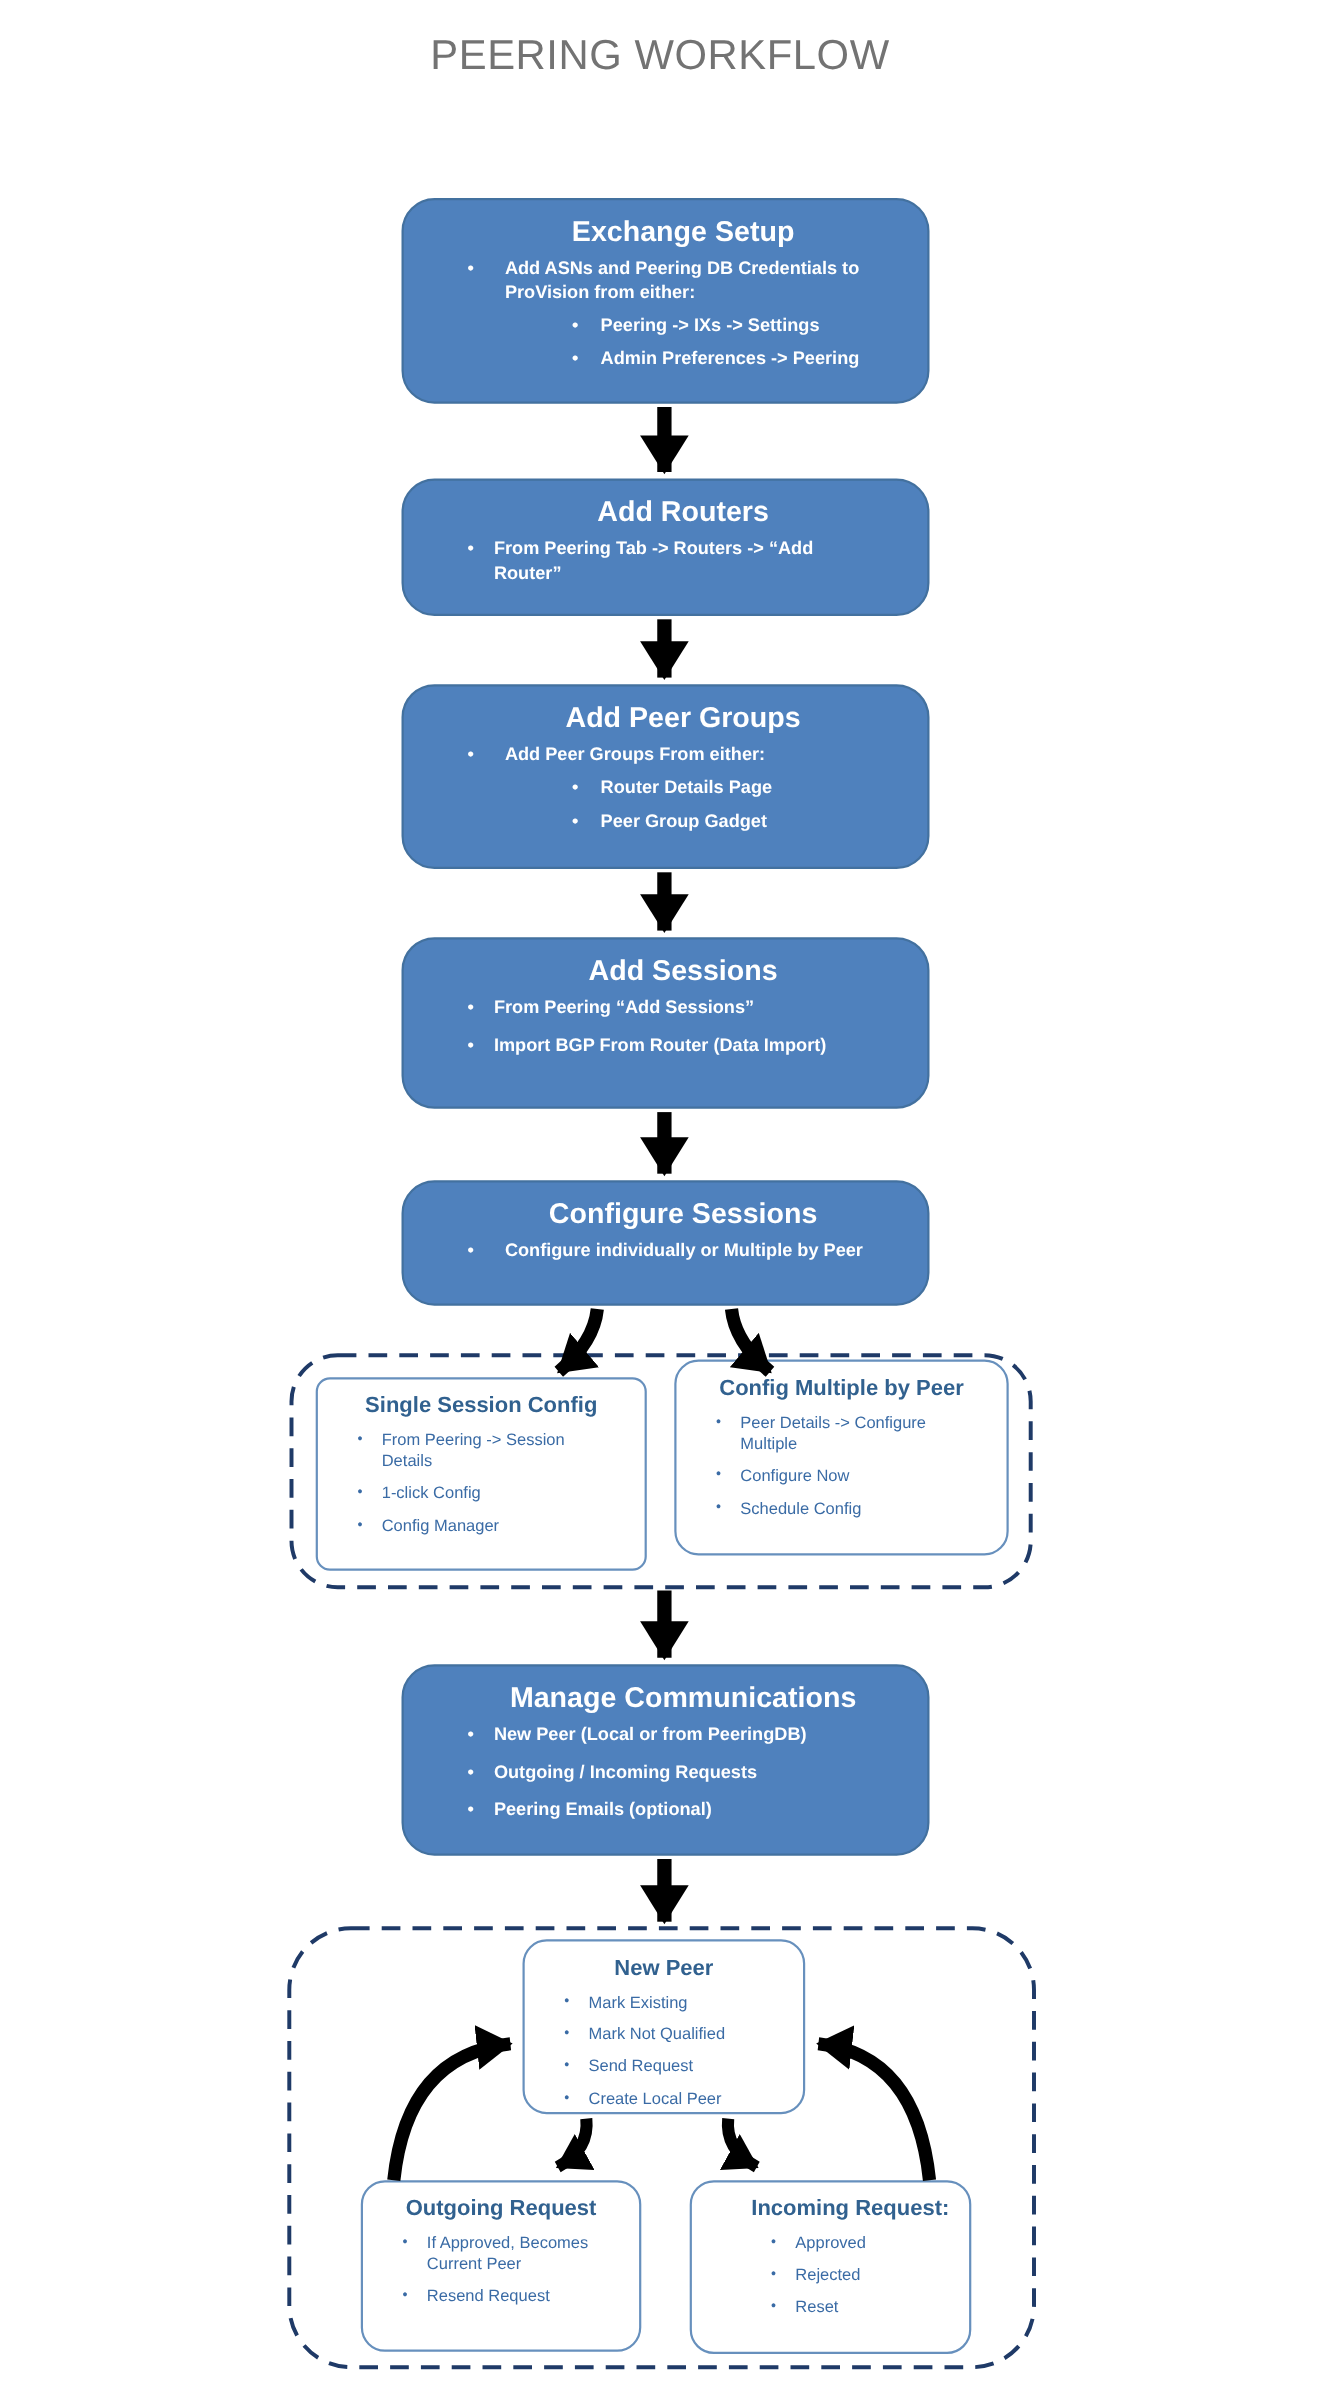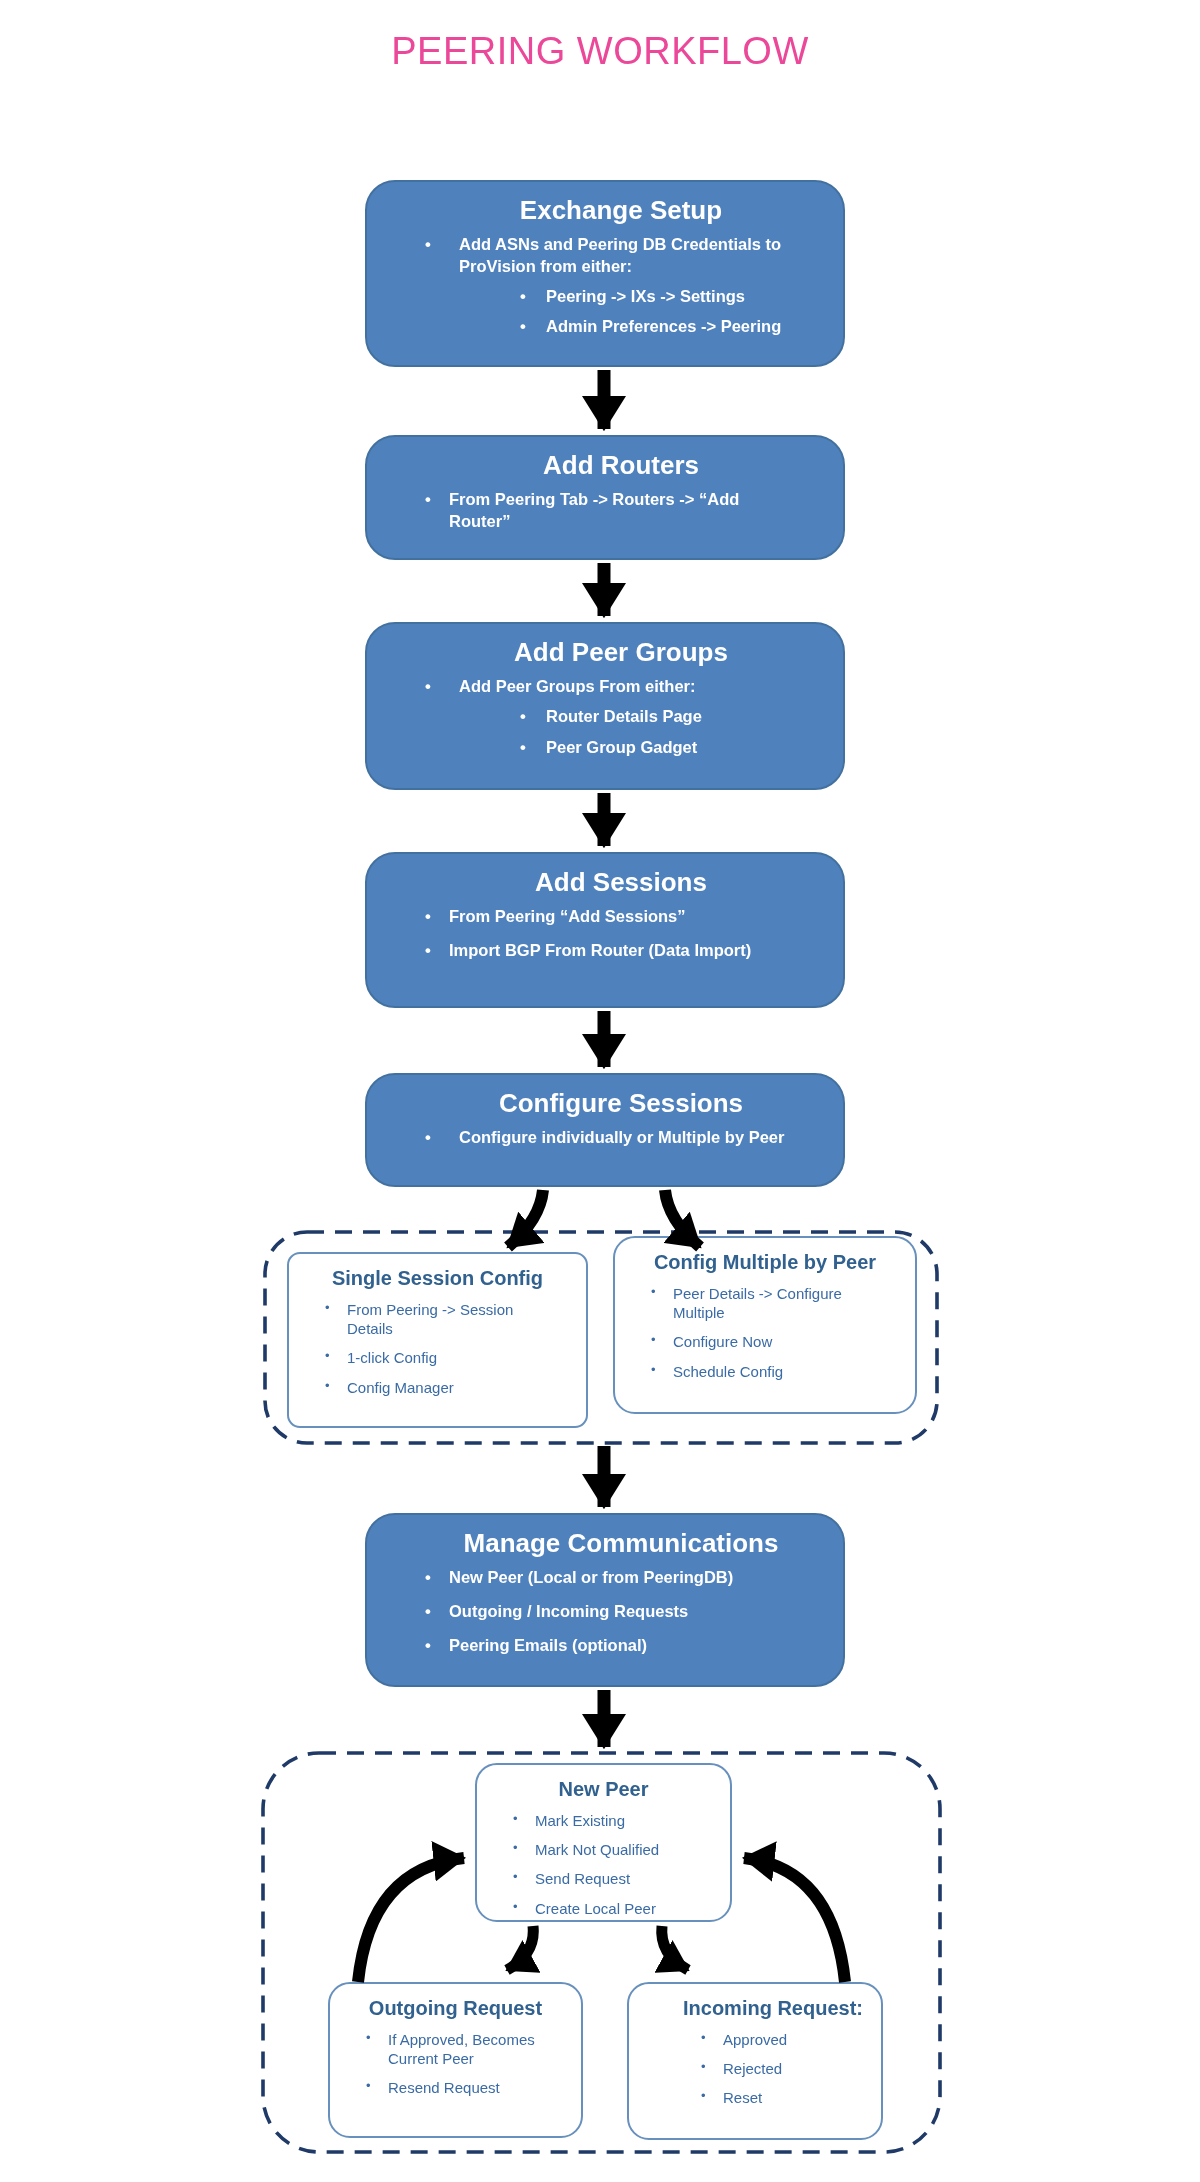--- a/index.html
+++ b/index.html
@@ -1,21 +1,21 @@
 <!DOCTYPE html>
 <html><head>
 <meta charset="utf-8">
 <style>
   html,body{margin:0;padding:0;background:#ffffff;}
   body{font-family:"Liberation Sans", sans-serif; -webkit-font-smoothing:antialiased;}
   .stage{position:relative;width:1200px;height:2182px;background:#ffffff;overflow:hidden;}
 
   .page-title{
     position:absolute;left:0;top:30px;width:1200px;text-align:center;
-    font-size:38px;font-weight:400;color:#ec4899;letter-spacing:.5px;margin:0;
+    font-size:38px;font-weight:400;color:#737373;letter-spacing:.5px;margin:0;
   }
 
   
   .box{
     position:absolute;background:#4f81bd;border:2px solid #43719f;border-radius:30px;
     color:#ffffff;box-sizing:border-box;padding-left:32px;
   }
   .box h2{margin:13px 12px 8px;text-align:center;font-size:26px;font-weight:700;color:#ffffff;}
   .box ul{list-style:none;margin:0;padding:0 55px 0 22px;font-size:16.5px;font-weight:700;line-height:1.32;}
   .box li{position:relative;padding-left:28px;margin-bottom:12px;}

